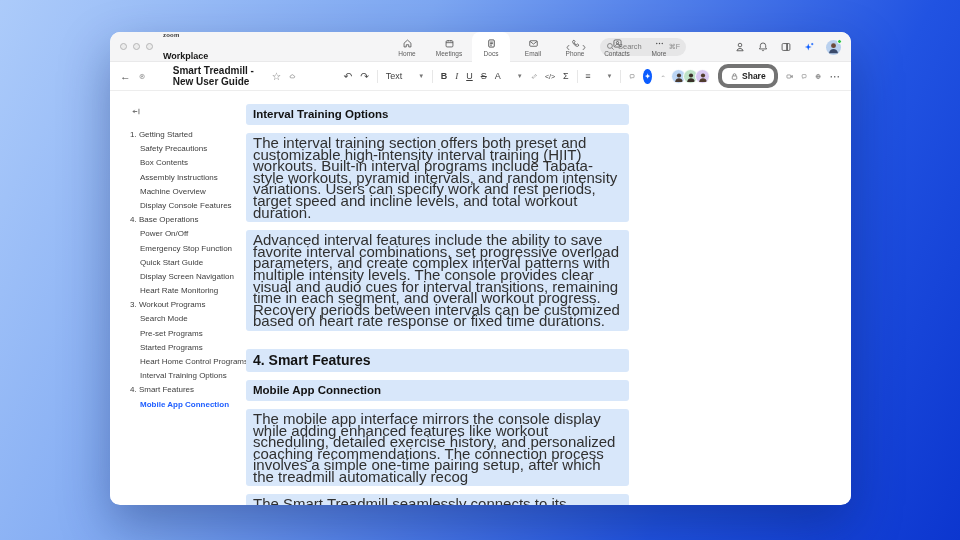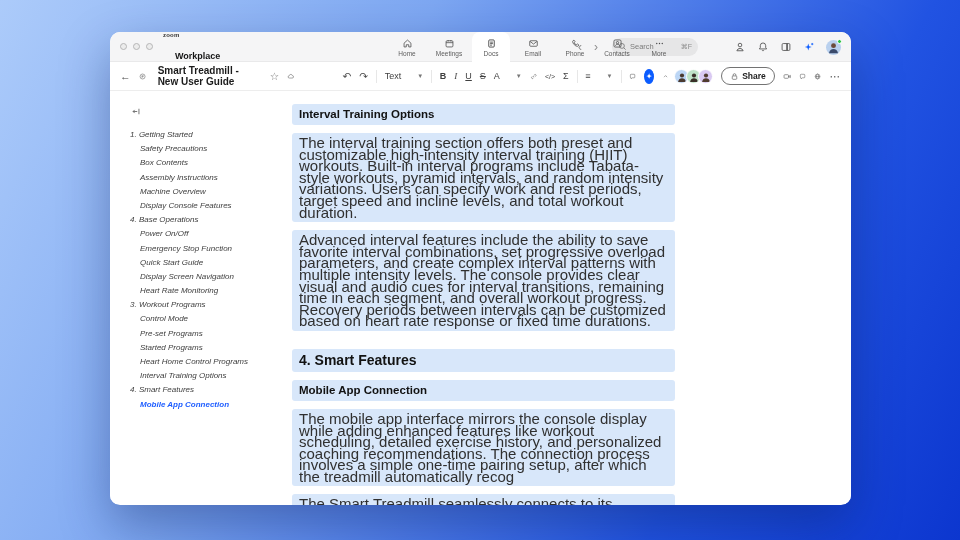--- a/index.html
+++ b/index.html
@@ -44,46 +44,46 @@
   .avatar { width: 15px; height: 15px; border-radius: 50%; background: #b9d0ee; position: relative; overflow: visible; }
   .avatar svg { width: 15px; height: 15px; }
   .status-dot { position: absolute; right: -1px; top: -1px; width: 5px; height: 5px; border-radius: 50%; background: #29c442; border: 1px solid #fff; }
   
   .docbar {
     height: 29px; background: #fff; border-bottom: 1px solid #ededed;
     display: flex; align-items: center; padding: 0 10px; gap: 8px; font-size: 9px; color: #444;
   }
   .docbar .grp { display: flex; align-items: center; gap: 8px; }
   .icon-txt { font-size: 10.5px; color: #454545; line-height: 1; }
-  .doctitle { font-size: 10px; font-weight: 700; color: #1b1b1b; margin-left: 4px; }
+  .doctitle { font-size: 10px; font-weight: 700; color: #1b1b1b; margin-left: 20px; }
   .docbar svg { width: 11px; height: 11px; stroke: #4f4f4f; fill: none; stroke-width: 1.1; }
   .vdiv { width: 1px; height: 13px; background: #e7e7e7; }
   .fmt { font-size: 9px; color: #3f3f3f; line-height: 1; }
   .fmt.b { font-weight: 800; }
   .fmt.i { font-style: italic; font-family: "Liberation Serif", serif; }
   .fmt.u { text-decoration: underline; }
   .fmt.s { text-decoration: line-through; }
   .drop { display: flex; align-items: center; gap: 16px; }
   .caret { font-size: 6px; color: #777; }
   .ai-btn { width: 15px; height: 15px; border-radius: 50%; background: #0b5cff; color: #fff; font-size: 8px;
             display: flex; align-items: center; justify-content: center; }
   .collabs { display: flex; margin-left: auto; }
   .collab { width: 15px; height: 15px; border-radius: 50%; border: 1.5px solid #fff; margin-left: -3px; overflow: hidden; }
   .collab svg { width: 12px; height: 12px; display: block; margin: 1px auto 0; }
-  .share-btn { display: flex; align-items: center; gap: 3px; border: 1px solid #737373; border-radius: 10px;
+  .share-btn { display: flex; align-items: center; gap: 3px; border: 4px solid #737373; border-radius: 10px;
                padding: 3px 8px; font-size: 8.5px; font-weight: 700; color: #222; background: #fff; }
   
   .content { display: flex; height: calc(473px - 60px); background: #fff; }
-  .toc { width: 170px; padding: 12px 0 0 20px; flex-shrink: 0; font-style: italic; }
+  .toc { width: 136px; padding: 12px 0 0 20px; flex-shrink: 0; }
   .toc-collapse { margin-bottom: 9px; }
   .toc-collapse svg { width: 11px; height: 11px; stroke: #5a5a5a; fill: none; stroke-width: 1.2; }
   .toc-item { font-size: 8px; color: #3d3d3d; margin-bottom: 5.2px; white-space: nowrap; cursor: default; }
   .toc-item.lvl1 { padding-left: 10px; }
   .toc-item.active { color: #1f5eff; font-weight: 700; }
-  .main { width: 383px; padding-top: 13px; margin-left: 12px; }
+  .main { width: 383px; padding-top: 13px; }
   .blk { background: #d8e7fa; border-radius: 3px; padding: 4px 7px; margin-bottom: 8px;
          font-size: 15px; line-height: 11.6px; color: #303030; }
   .blk.h3 { font-size: 11.5px; font-weight: 700; color: #121212; line-height: 13px; padding: 4px 7px; }
   .blk.h2 { font-size: 14px; font-weight: 700; color: #121212; line-height: 15px; padding: 4px 7px; margin-top: 18px; }
   .ai-box { margin-top: 13px; border: 1px solid #e3e3e3; border-radius: 8px; background: #fff;
             box-shadow: 0 1px 4px rgba(0,0,0,.06); }
   .ai-row1 { display: flex; align-items: center; gap: 7px; padding: 8px 10px; border-bottom: 1px solid #f0f0f0; }
   .ai-spark { color: #0b5cff; font-size: 10px; line-height: 1; }
   .ai-prompt { font-size: 9px; color: #2a2a2a; }
 </style>
@@ -297,21 +297,21 @@
       <div class="toc-item lvl1">Assembly Instructions</div>
       <div class="toc-item lvl1">Machine Overview</div>
       <div class="toc-item lvl1">Display Console Features</div>
       <div class="toc-item lvl0">4. Base Operations</div>
       <div class="toc-item lvl1">Power On/Off</div>
       <div class="toc-item lvl1">Emergency Stop Function</div>
       <div class="toc-item lvl1">Quick Start Guide</div>
       <div class="toc-item lvl1">Display Screen Navigation</div>
       <div class="toc-item lvl1">Heart Rate Monitoring</div>
       <div class="toc-item lvl0">3. Workout Programs</div>
-      <div class="toc-item lvl1">Control Mode</div>
+      <div class="toc-item lvl1">Search Mode</div>
       <div class="toc-item lvl1">Pre-set Programs</div>
       <div class="toc-item lvl1">Started Programs</div>
       <div class="toc-item lvl1">Heart Home Control Programs</div>
       <div class="toc-item lvl1">Interval Training Options</div>
       <div class="toc-item lvl0">4. Smart Features</div>
       <div class="toc-item lvl1 active">Mobile App Connection</div>
     </div>
 
     <div class="main">
       <div class="blk h3">Interval Training Options</div>

